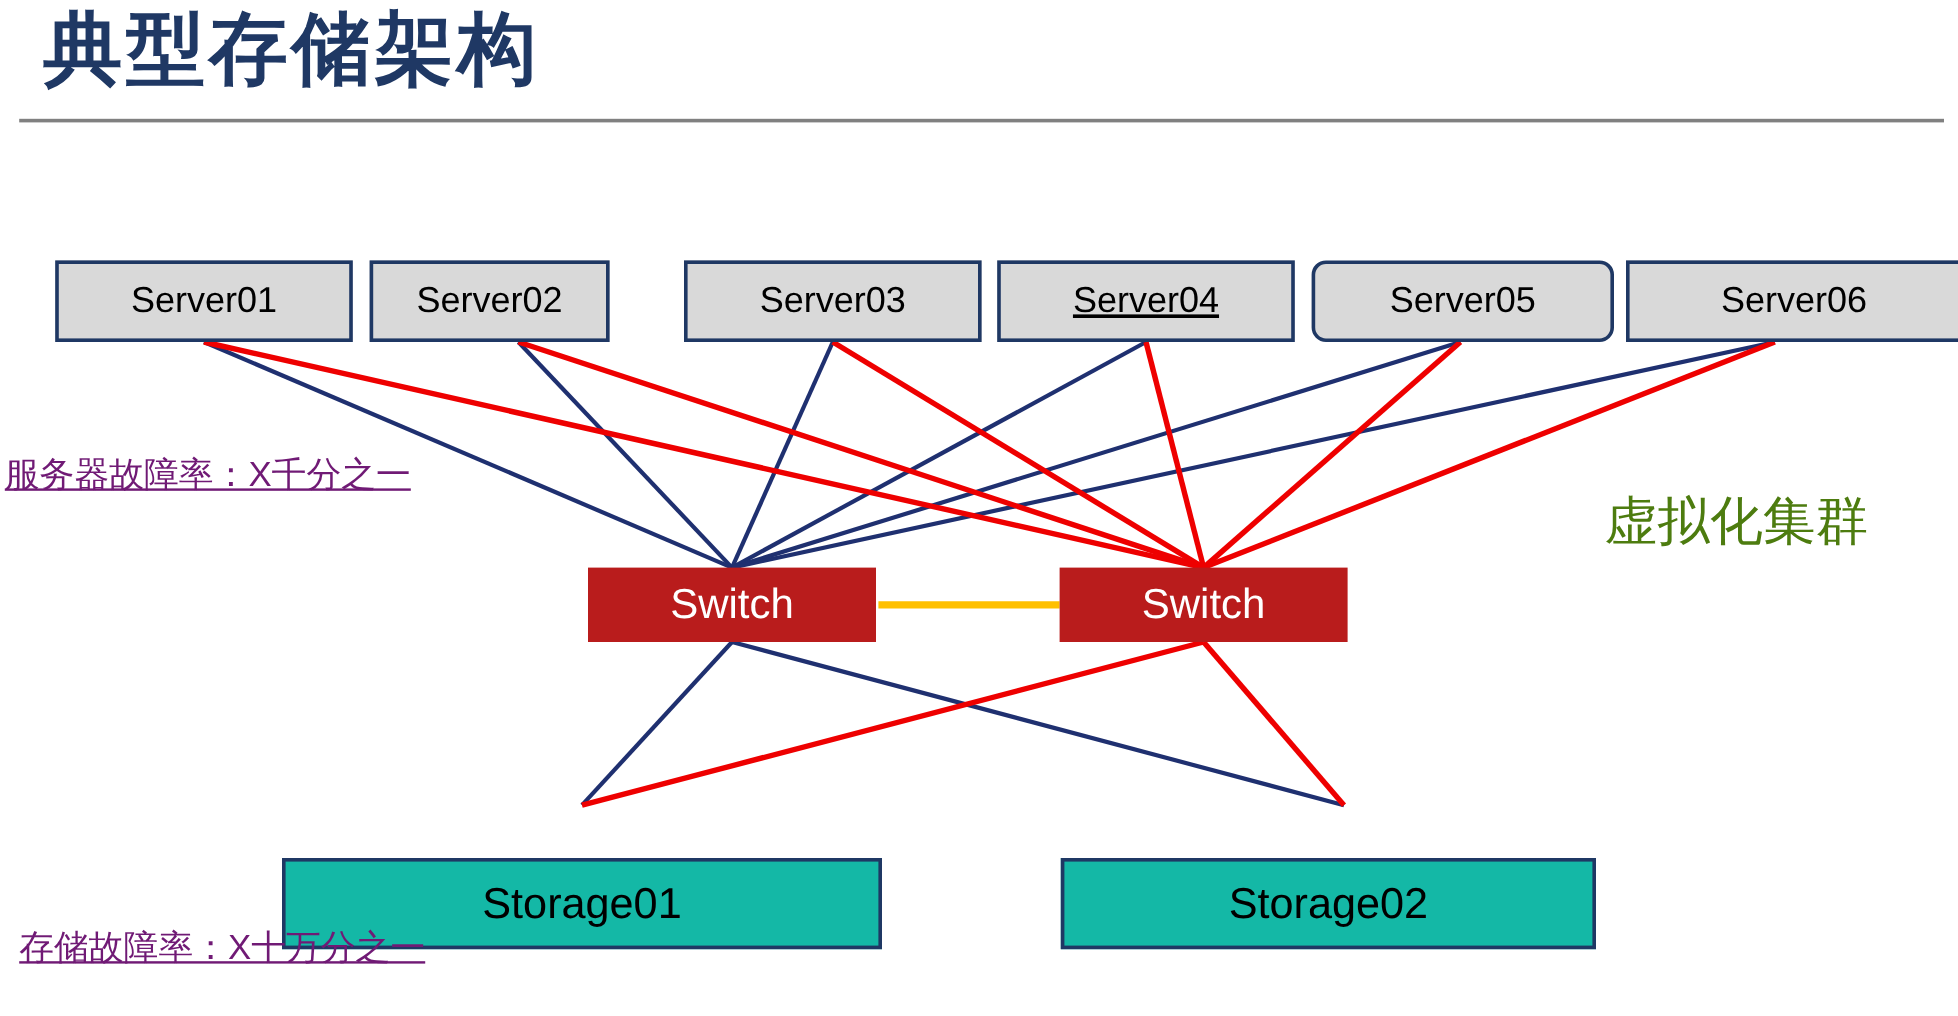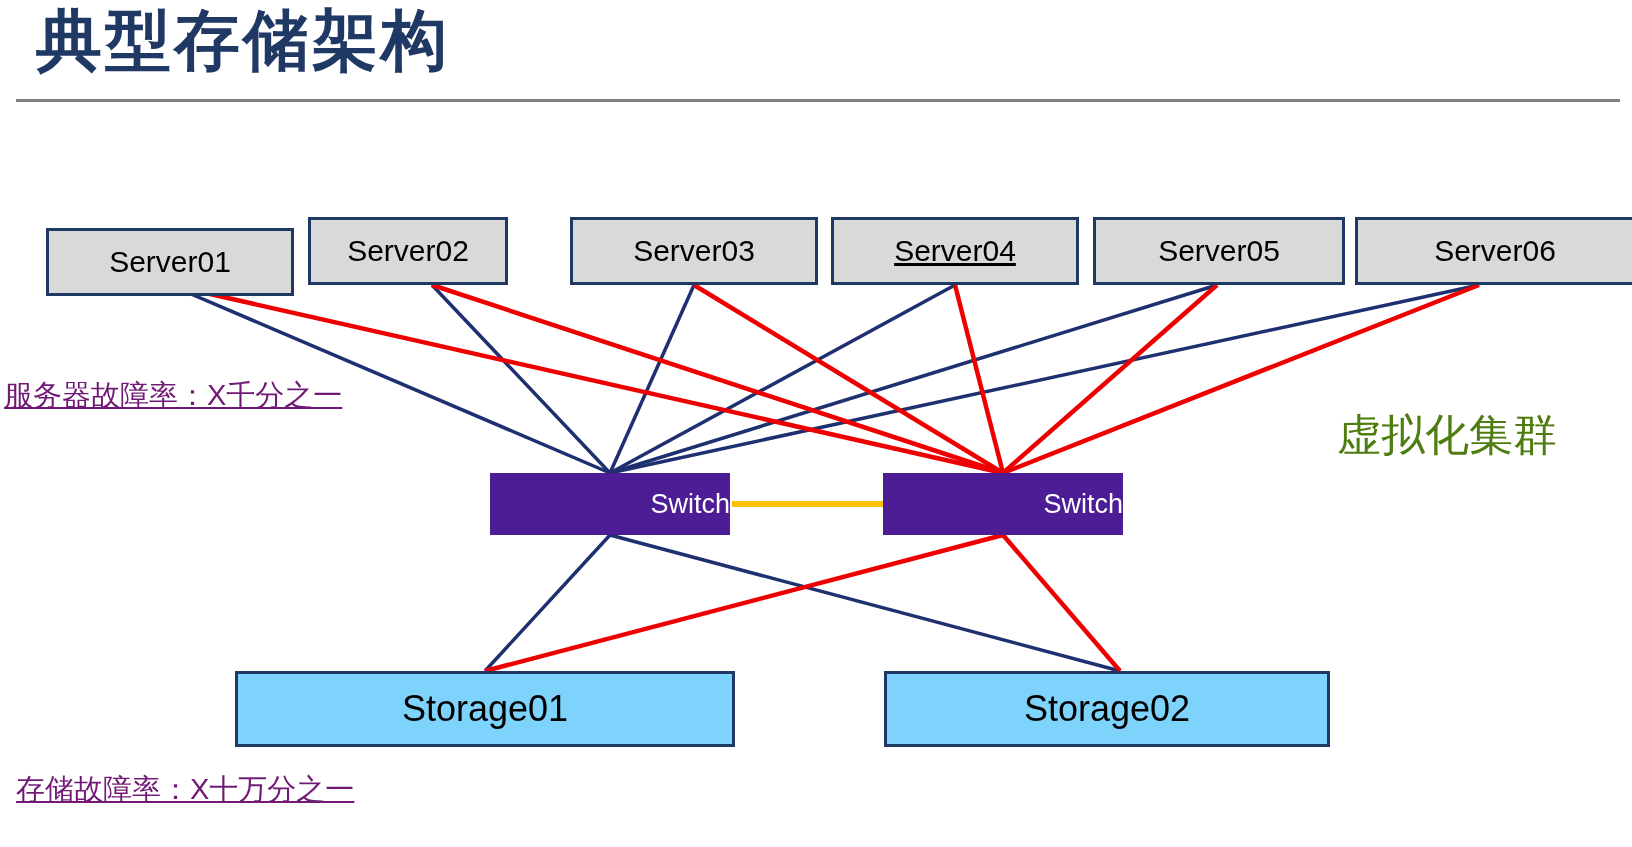--- a/index.html
+++ b/index.html
@@ -61,30 +61,30 @@
     justify-content: center;
     white-space: nowrap;
   }
   .node.server {
     background: #D9D9D9;
     border: 3px solid #1F3864;
     color: #000000;
     font-size: 30px;
   }
   .node.storage {
-    background: #7dd3fc;
+    background: #14b8a6;
     border: 3px solid #1F3864;
     color: #000000;
     font-size: 36px;
+    margin-top: 44px;
   }
   .node.switch {
-    background: #4c1d95;
+    background: #b91c1c;
     color: #FFFFFF;
-    font-size: 27px;
-    justify-content: flex-end;
+    font-size: 35px;
   }
 </style>
 </head>
 <body>
 
 <div class="slide">
   <div class="title">典型存储架构</div>
   <div class="rule"></div>
 
   <svg id="edges" xmlns="http://www.w3.org/2000/svg" viewBox="0 0 1632 847">
@@ -100,33 +100,33 @@
       <line x1="432" y1="285" x2="1003" y2="473" stroke="#EE0000" stroke-width="4.5"></line>
       <line x1="694" y1="285" x2="1003" y2="473" stroke="#EE0000" stroke-width="4.5"></line>
       <line x1="955" y1="285" x2="1003" y2="473" stroke="#EE0000" stroke-width="4.5"></line>
       <line x1="1217" y1="285" x2="1003" y2="473" stroke="#EE0000" stroke-width="4.5"></line>
       <line x1="1479" y1="285" x2="1003" y2="473" stroke="#EE0000" stroke-width="4.5"></line>
       <line x1="1003" y1="535" x2="485" y2="671" stroke="#EE0000" stroke-width="4.5"></line>
       <line x1="1003" y1="535" x2="1120" y2="671" stroke="#EE0000" stroke-width="4.5"></line>
       <line x1="732" y1="504" x2="883" y2="504" stroke="#FFC000" stroke-width="6"></line>
     </svg>
   <div id="nodes">
-      <div class="node server" style="left: 46px; top: 217px; width: 248px; height: 68px; margin-top: 11px;">
+      <div class="node server" style="left: 46px; top: 217px; width: 248px; height: 68px;">
         <span>Server01</span>
       </div>
       <div class="node server" style="left: 308px; top: 217px; width: 200px; height: 68px;">
         <span>Server02</span>
       </div>
       <div class="node server" style="left: 570px; top: 217px; width: 248px; height: 68px;">
         <span>Server03</span>
       </div>
       <div class="node server" style="left: 831px; top: 217px; width: 248px; height: 68px; text-decoration: underline;">
         <span>Server04</span>
       </div>
-      <div class="node server" style="left: 1093px; top: 217px; width: 252px; height: 68px;">
+      <div class="node server" style="left: 1093px; top: 217px; width: 252px; height: 68px; border-radius: 12px;">
         <span>Server05</span>
       </div>
       <div class="node server" style="left: 1355px; top: 217px; width: 280px; height: 68px;">
         <span>Server06</span>
       </div>
       <div class="node switch" style="left: 490px; top: 473px; width: 240px; height: 62px;">
         <span>Switch</span>
       </div>
       <div class="node switch" style="left: 883px; top: 473px; width: 240px; height: 62px;">
         <span>Switch</span>

